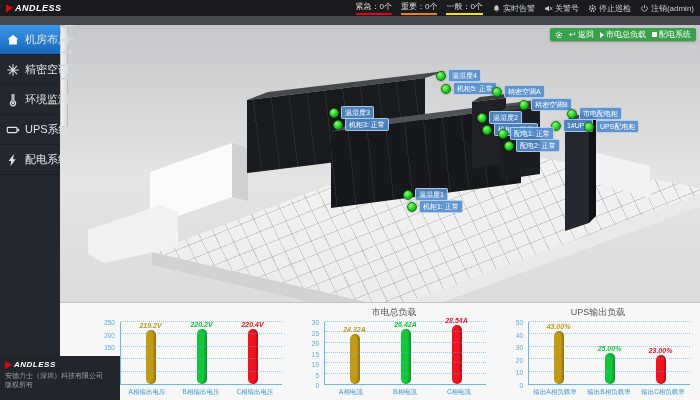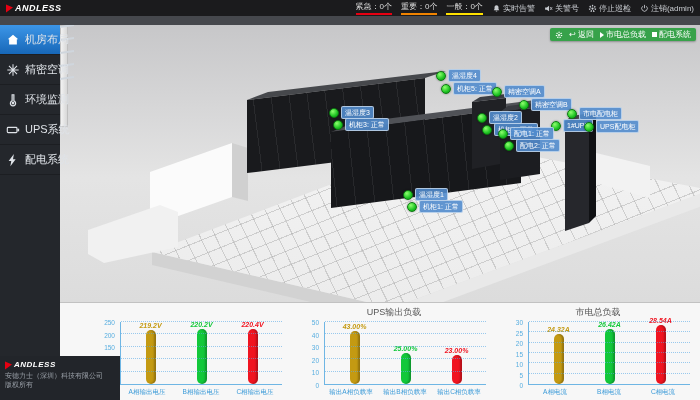--- a/index.html
+++ b/index.html
@@ -339,59 +339,20 @@
             <div class="gridline" style="bottom: 100%;"></div>
           </div>
           <div class="xlabels">
             <div class="xtick">A相输出电压</div>
             <div class="xtick">B相输出电压</div>
             <div class="xtick">C相输出电压</div>
           </div>
         </div>
     </div>
     <div class="chart">
-      <div class="chart-title">UPS输出负载</div>
-      <div class="plot-wrap">
-          <div class="yaxis">
-            <div class="ytick" style="bottom: 0%;">0</div>
-            <div class="ytick" style="bottom: 20%;">10</div>
-            <div class="ytick" style="bottom: 40%;">20</div>
-            <div class="ytick" style="bottom: 60%;">30</div>
-            <div class="ytick" style="bottom: 80%;">40</div>
-            <div class="ytick" style="bottom: 100%;">50</div>
-          </div>
-          <div class="plot">
-            <div class="bars">
-              <div class="bar-col">
-                <div class="bar-value" style="color: rgb(196, 154, 18); bottom: calc(86% + 1px);">43.00%</div>
-                <div class="bar" style="height: 86%; background: linear-gradient(90deg, rgb(196, 154, 18), rgb(196, 154, 18));"></div>
-              </div>
-              <div class="bar-col">
-                <div class="bar-value" style="color: rgb(18, 200, 58); bottom: calc(50% + 1px);">25.00%</div>
-                <div class="bar" style="height: 50%; background: linear-gradient(90deg, rgb(18, 200, 58), rgb(18, 200, 58));"></div>
-              </div>
-              <div class="bar-col">
-                <div class="bar-value" style="color: rgb(240, 20, 32); bottom: calc(46% + 1px);">23.00%</div>
-                <div class="bar" style="height: 46%; background: linear-gradient(90deg, rgb(240, 20, 32), rgb(240, 20, 32));"></div>
-              </div>
-            </div>
-            <div class="gridline" style="bottom: 20%;"></div>
-            <div class="gridline" style="bottom: 40%;"></div>
-            <div class="gridline" style="bottom: 60%;"></div>
-            <div class="gridline" style="bottom: 80%;"></div>
-            <div class="gridline" style="bottom: 100%;"></div>
-          </div>
-          <div class="xlabels">
-            <div class="xtick">输出A相负载率</div>
-            <div class="xtick">输出B相负载率</div>
-            <div class="xtick">输出C相负载率</div>
-          </div>
-        </div>
-    </div>
-    <div class="chart">
       <div class="chart-title">市电总负载</div>
       <div class="plot-wrap">
           <div class="yaxis">
             <div class="ytick" style="bottom: 0%;">0</div>
             <div class="ytick" style="bottom: 16.6667%;">5</div>
             <div class="ytick" style="bottom: 33.3333%;">10</div>
             <div class="ytick" style="bottom: 50%;">15</div>
             <div class="ytick" style="bottom: 66.6667%;">20</div>
             <div class="ytick" style="bottom: 83.3333%;">25</div>
             <div class="ytick" style="bottom: 100%;">30</div>
@@ -418,20 +379,59 @@
             <div class="gridline" style="bottom: 83.3333%;"></div>
             <div class="gridline" style="bottom: 100%;"></div>
           </div>
           <div class="xlabels">
             <div class="xtick">A相电流</div>
             <div class="xtick">B相电流</div>
             <div class="xtick">C相电流</div>
           </div>
         </div>
     </div>
+    <div class="chart">
+      <div class="chart-title">UPS输出负载</div>
+      <div class="plot-wrap">
+          <div class="yaxis">
+            <div class="ytick" style="bottom: 0%;">0</div>
+            <div class="ytick" style="bottom: 20%;">10</div>
+            <div class="ytick" style="bottom: 40%;">20</div>
+            <div class="ytick" style="bottom: 60%;">30</div>
+            <div class="ytick" style="bottom: 80%;">40</div>
+            <div class="ytick" style="bottom: 100%;">50</div>
+          </div>
+          <div class="plot">
+            <div class="bars">
+              <div class="bar-col">
+                <div class="bar-value" style="color: rgb(196, 154, 18); bottom: calc(86% + 1px);">43.00%</div>
+                <div class="bar" style="height: 86%; background: linear-gradient(90deg, rgb(196, 154, 18), rgb(196, 154, 18));"></div>
+              </div>
+              <div class="bar-col">
+                <div class="bar-value" style="color: rgb(18, 200, 58); bottom: calc(50% + 1px);">25.00%</div>
+                <div class="bar" style="height: 50%; background: linear-gradient(90deg, rgb(18, 200, 58), rgb(18, 200, 58));"></div>
+              </div>
+              <div class="bar-col">
+                <div class="bar-value" style="color: rgb(240, 20, 32); bottom: calc(46% + 1px);">23.00%</div>
+                <div class="bar" style="height: 46%; background: linear-gradient(90deg, rgb(240, 20, 32), rgb(240, 20, 32));"></div>
+              </div>
+            </div>
+            <div class="gridline" style="bottom: 20%;"></div>
+            <div class="gridline" style="bottom: 40%;"></div>
+            <div class="gridline" style="bottom: 60%;"></div>
+            <div class="gridline" style="bottom: 80%;"></div>
+            <div class="gridline" style="bottom: 100%;"></div>
+          </div>
+          <div class="xlabels">
+            <div class="xtick">输出A相负载率</div>
+            <div class="xtick">输出B相负载率</div>
+            <div class="xtick">输出C相负载率</div>
+          </div>
+        </div>
+    </div>
   </div>
 
   <div class="footer-block">
     <div class="footer-logo">
       <div class="logo-tri"></div>
       <span class="logo-text">ANDLESS</span>
     </div>
     <div class="footer-company">安德力士（深圳）科技有限公司</div>
     <div class="footer-copy">版权所有</div>
   </div>

